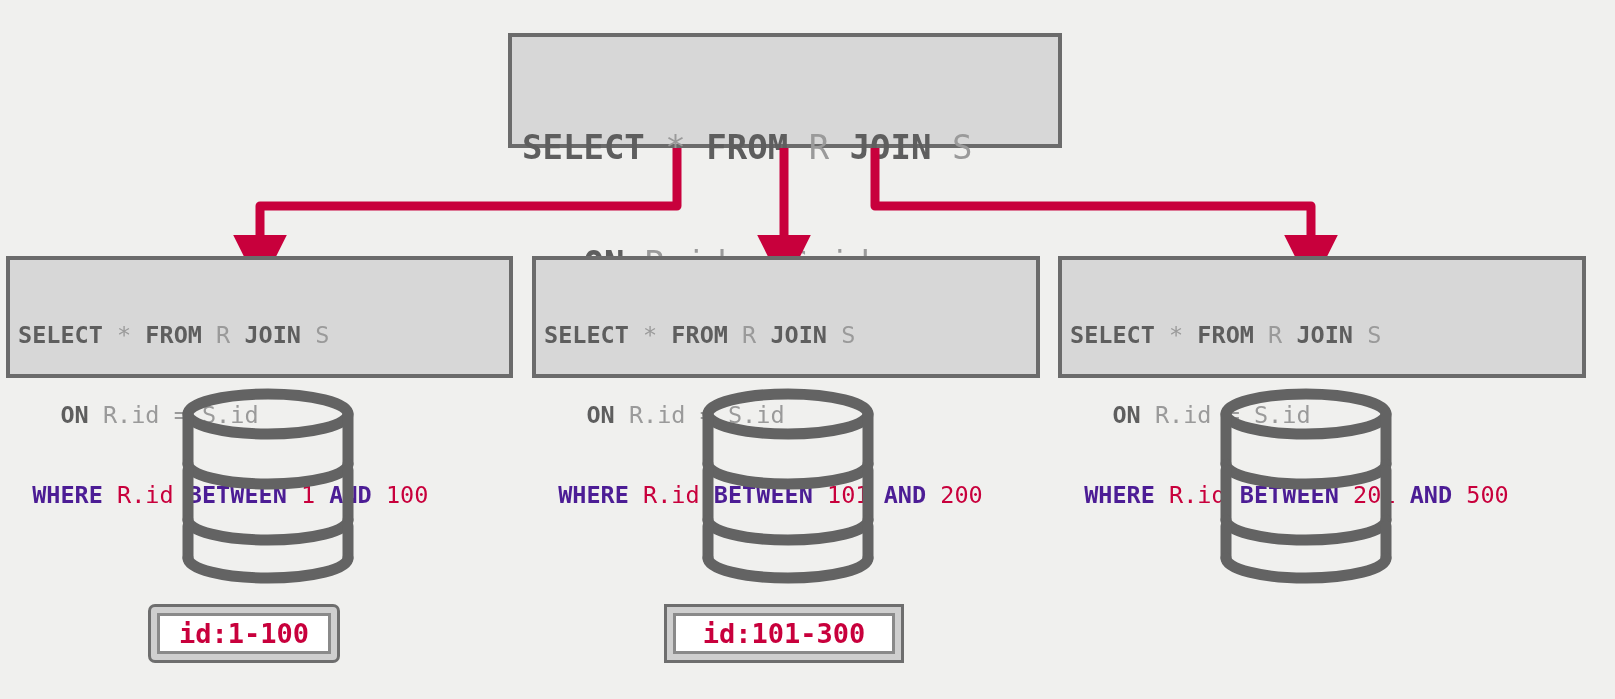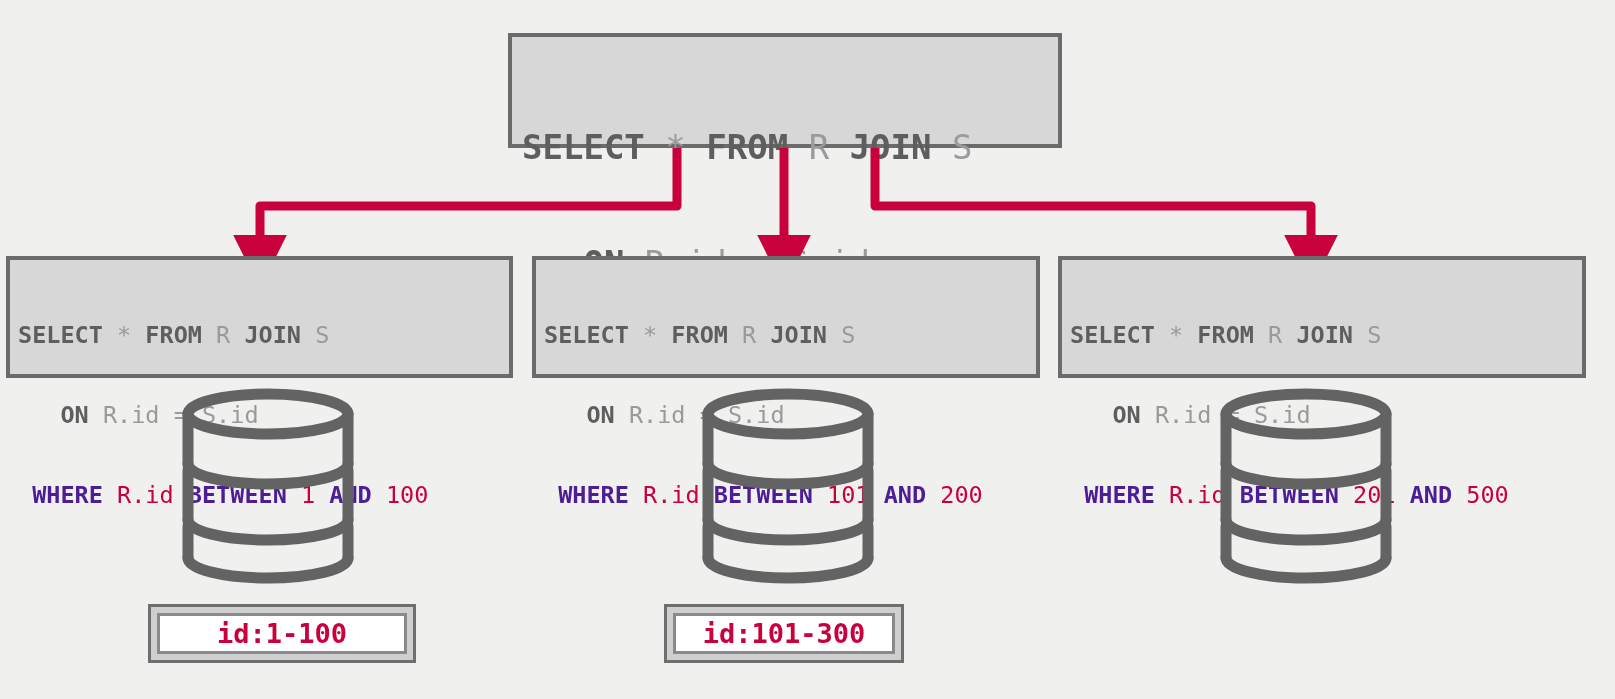--- a/index.html
+++ b/index.html
@@ -102,21 +102,21 @@
     width: 100%;
     height: 100%;
     color: #c8003c;
     font-family: "DejaVu Sans Mono", monospace;
     font-weight: bold;
     font-size: 27px;
     line-height: 35px;
     text-align: center;
     letter-spacing: 0px;
   }
-  #id-label-0 { left: 148px;  top: 604px; width: 268px; }
+  #id-label-0 { left: 148px;  top: 604px; width: 192px; border-radius: 7px; }
   #id-label-1 { left: 664px;  top: 604px; width: 240px; }
   #id-label-2 { left: 1182px; top: 604px; width: 240px; }
 </style>
 </head>
 <body>
 
 <div class="stage">
 
   <div class="sql-box" id="root-query">
     <span class="line"><span class="kw">SELECT</span><span class="id"> </span><span class="op">*</span><span class="id"> </span><span class="kw">FROM</span><span class="id"> </span><span class="id">R</span><span class="id"> </span><span class="kw">JOIN</span><span class="id"> </span><span class="id">S</span></span>

